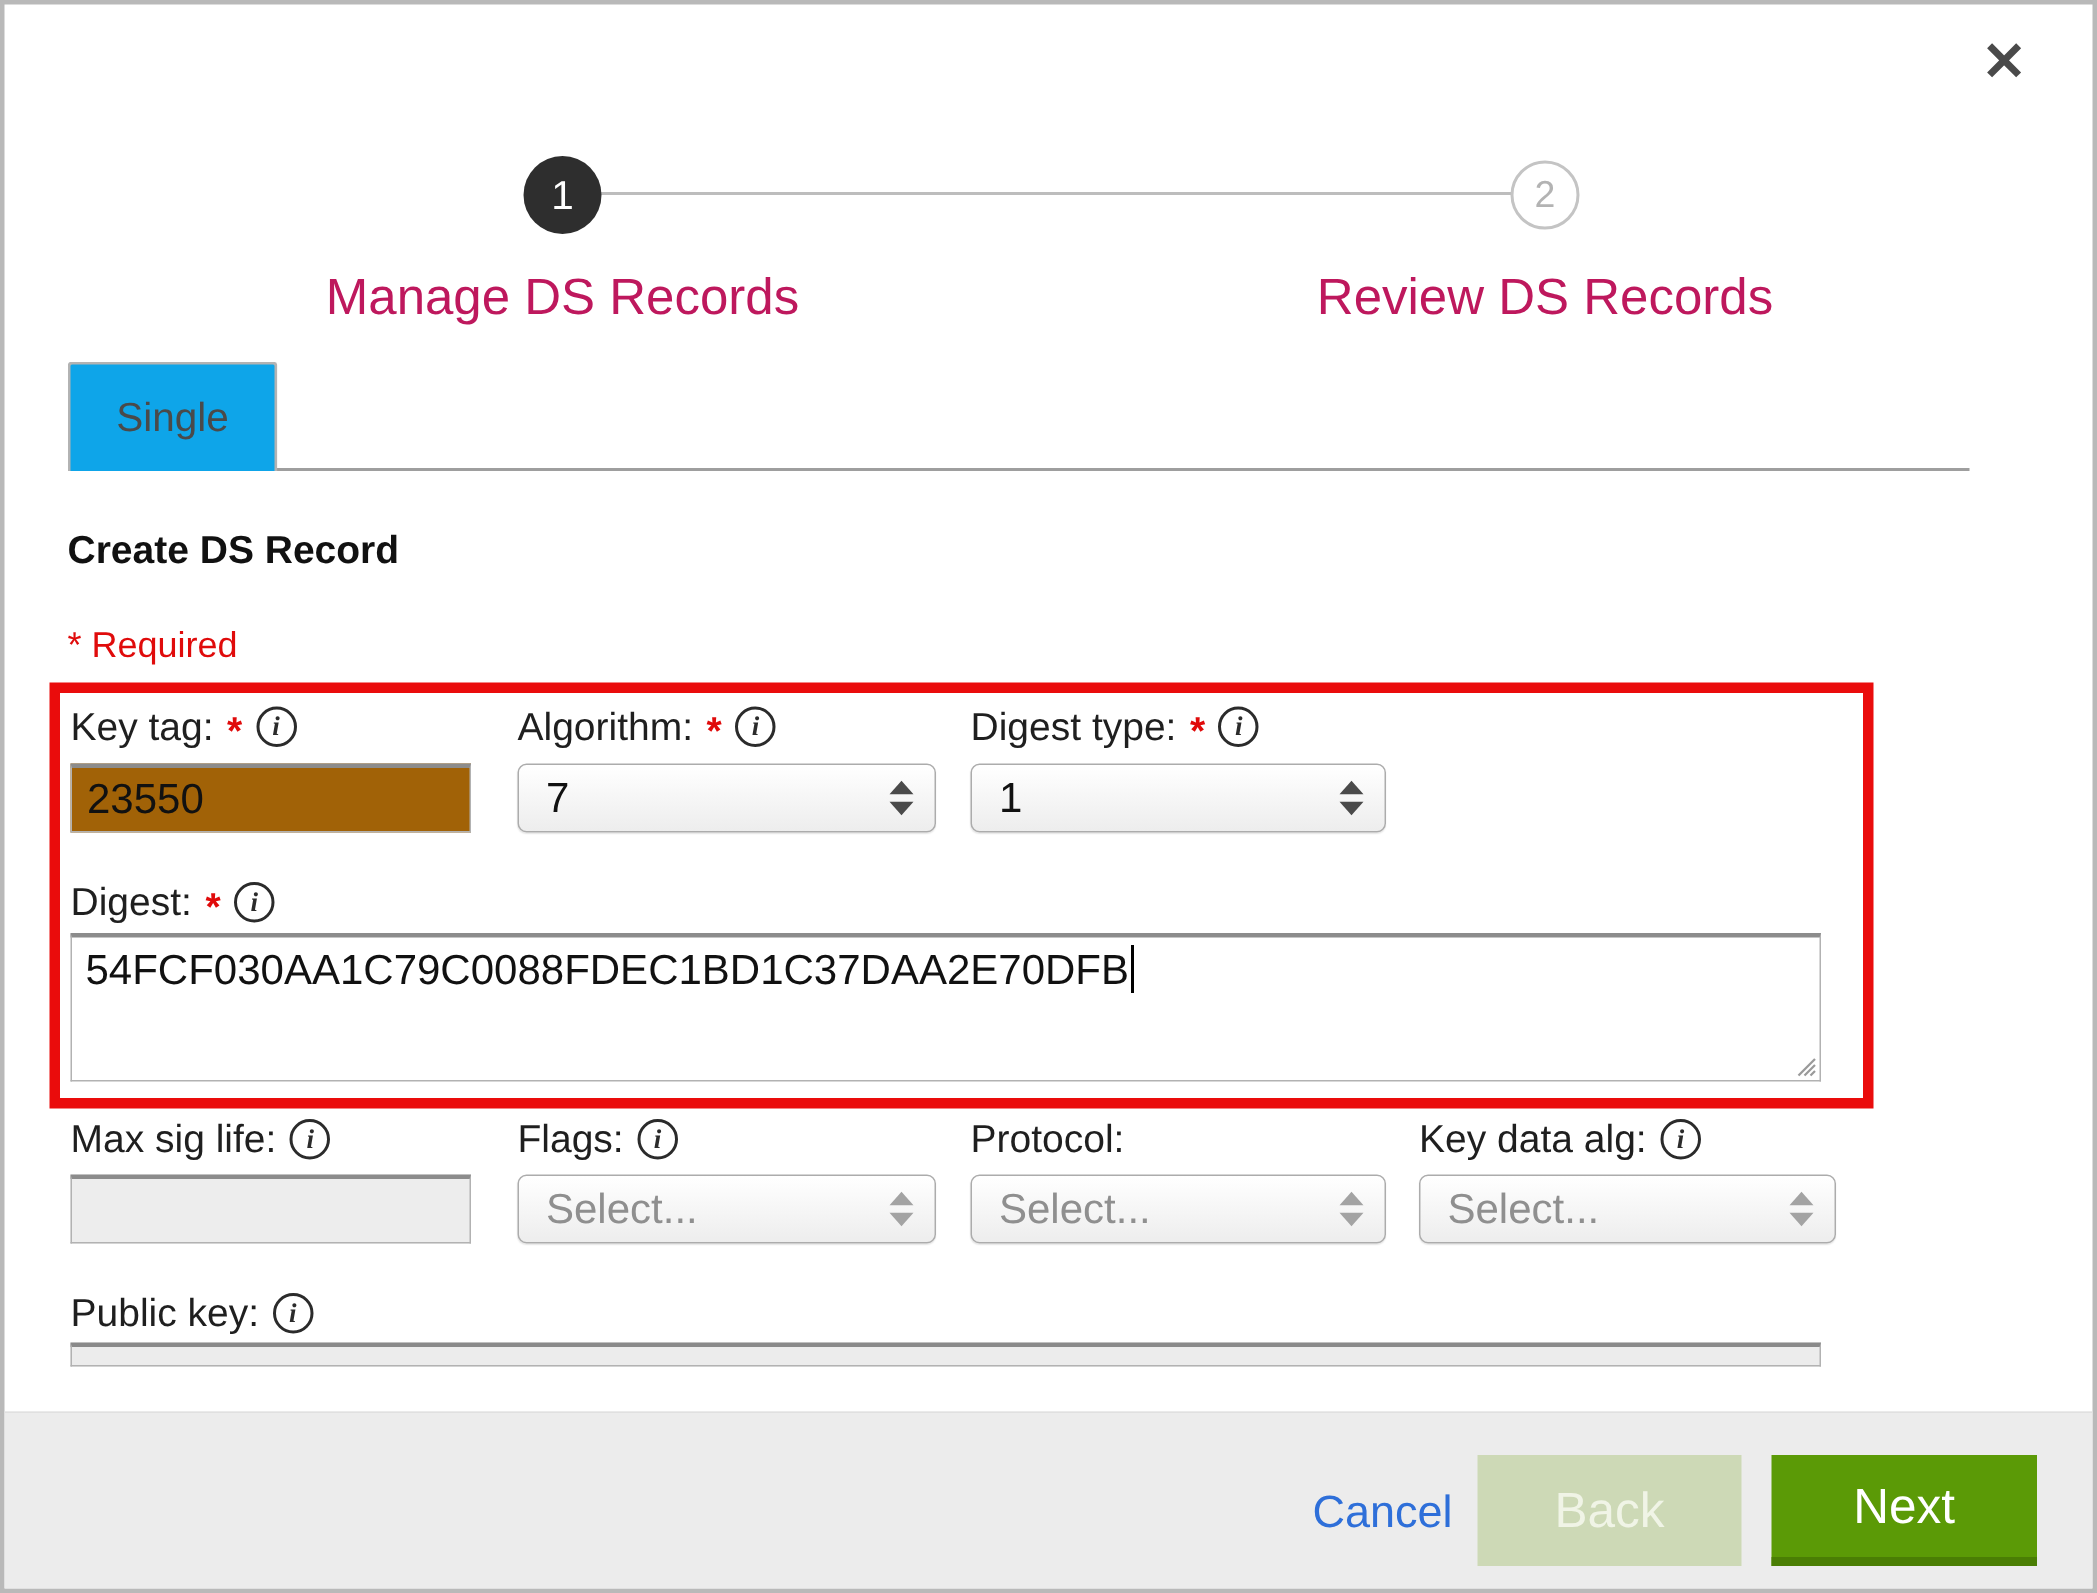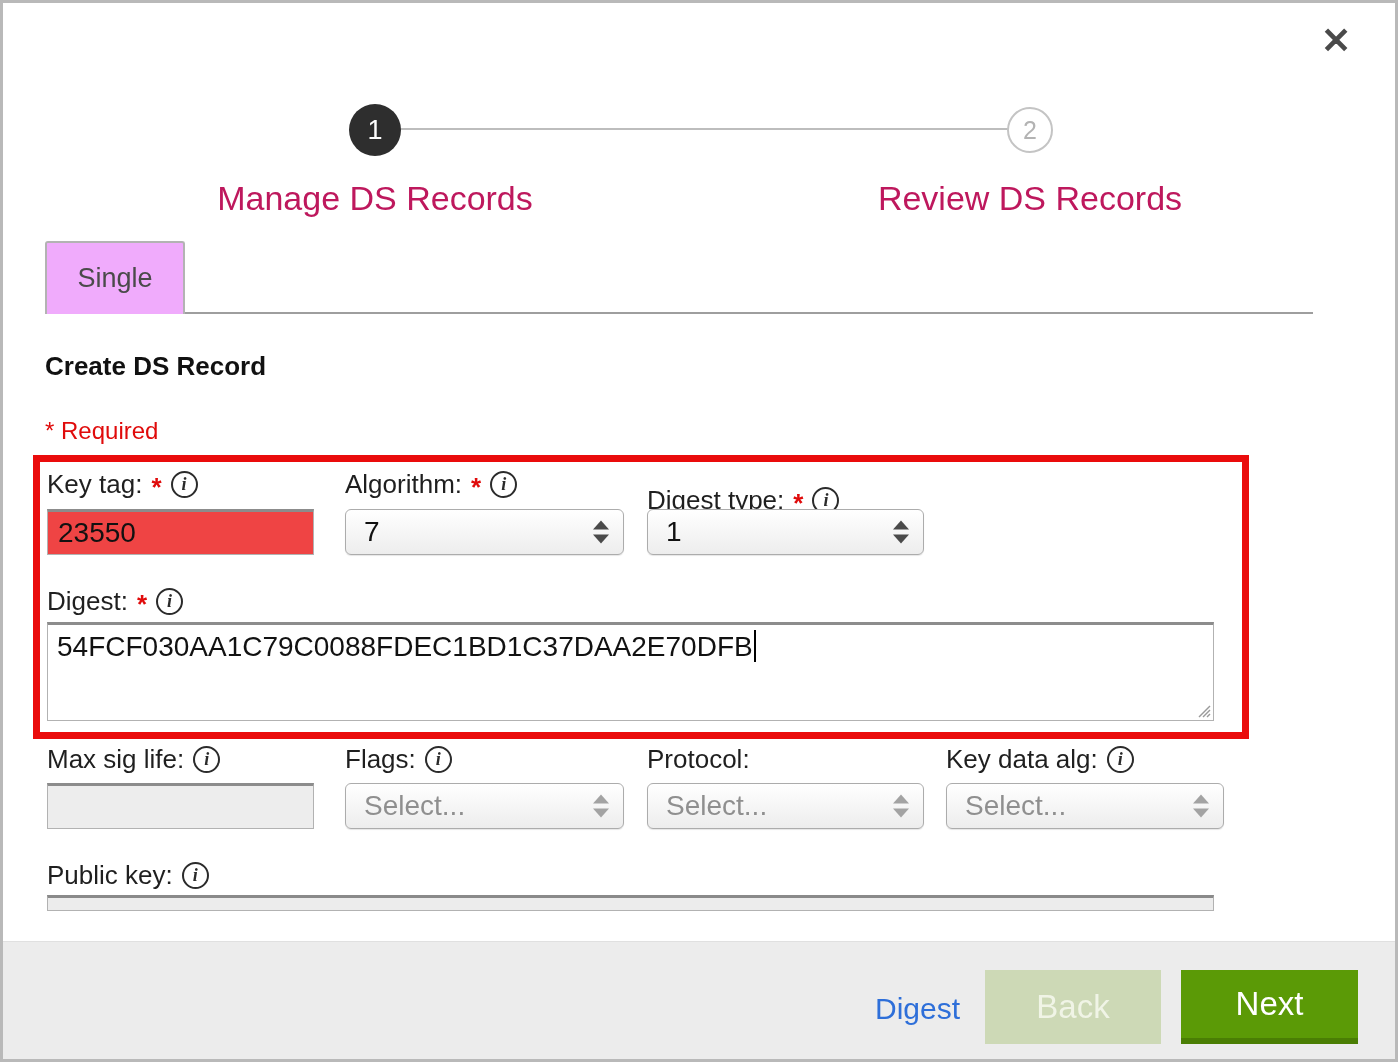--- a/index.html
+++ b/index.html
@@ -47,21 +47,21 @@
   .step-label-1 { left: 162px; }
   .step-label-2 { left: 817px; }
   
   .tab {
     position: absolute; top: 238px; height: 73px;
     display: flex; align-items: center; justify-content: center;
     font-size: 27px; cursor: pointer;
   }
   .tab-single {
     left: 42px; width: 140px;
-    background: #f0abfc; border: 2px solid #b3b3b3; border-bottom: none;
+    background: #0ea5e9; border: 2px solid #b3b3b3; border-bottom: none;
     border-radius: 3px 3px 0 0; color: #4a4a4a; z-index: 2;
   }
   .tab-bulk { left: 182px; width: 146px; color: #1e1e1e; }
   .tab-underline {
     position: absolute; left: 180px; top: 309px;
     width: 1130px; height: 2px; background: #9e9e9e;
   }
   
   .page-title {
     position: absolute; left: 42px; top: 348px;
@@ -89,21 +89,21 @@
     display: inline-flex; align-items: center; justify-content: center;
     font-family: "Liberation Serif", serif; font-style: italic; font-weight: bold;
     font-size: 18px; color: #2b2b2b; flex: 0 0 auto;
   }
   
   .text-input {
     position: absolute; height: 46px;
     border: 1px solid #b2b2b2; border-top: 3px solid #8c8c8c;
     font-family: "Liberation Sans", sans-serif;
     font-size: 28px; color: #111; padding: 0 10px;
-    background: #ef4444; outline: none; border-radius: 0;
+    background: #a16207; outline: none; border-radius: 0;
   }
   .text-input:disabled, .input-disabled { background: #ededed; }
   .textarea-box {
     position: absolute;
     border: 1px solid #b2b2b2; border-top: 3px solid #8c8c8c;
     background: #fff; font-size: 28px; color: #111;
     padding: 5px 9px; overflow: hidden;
   }
   .caret {
     display: inline-block; width: 2px; height: 32px;
@@ -187,21 +187,21 @@
   <div class="field-label" style="left:44px; top:466px;">
     <span>Key tag:</span>
     <span class="req">*</span>
     <span class="info-icon">i</span>
   </div>
   <div class="field-label" style="left:342px; top:466px;">
     <span>Algorithm:</span>
     <span class="req">*</span>
     <span class="info-icon">i</span>
   </div>
-  <div class="field-label" style="left:644px; top:466px;margin-top:16px;">
+  <div class="field-label" style="left:644px; top:466px;">
     <span>Digest type:</span>
     <span class="req">*</span>
     <span class="info-icon">i</span>
   </div>
 
   <input class="text-input" style="left: 44px; top: 506px; width: 267px;" value="23550">
   <div class="select-box" style="left:342px; top:506px; width:279px;">
     <span class="select-value">7</span>
     <span class="arrows">
       <span class="tri-up"></span>
@@ -270,18 +270,18 @@
     </span>
   </div>
 
   <div class="field-label" style="left:44px; top:857px;">
     <span>Public key:</span>
     <span class="info-icon">i</span>
   </div>
   <div class="pk-sliver"></div>
 
   <div class="footer">
-    <div class="cancel-link">Digest</div>
+    <div class="cancel-link">Cancel</div>
     <button class="btn btn-back">Back</button>
     <button class="btn btn-next">Next</button>
   </div>
 
 </div>
 
 </body></html>

